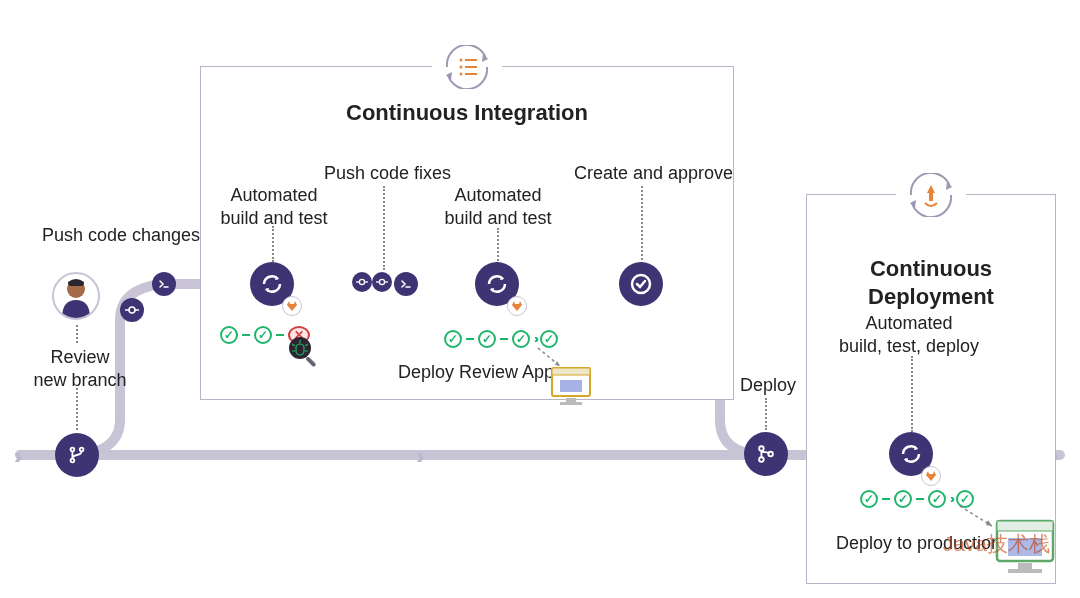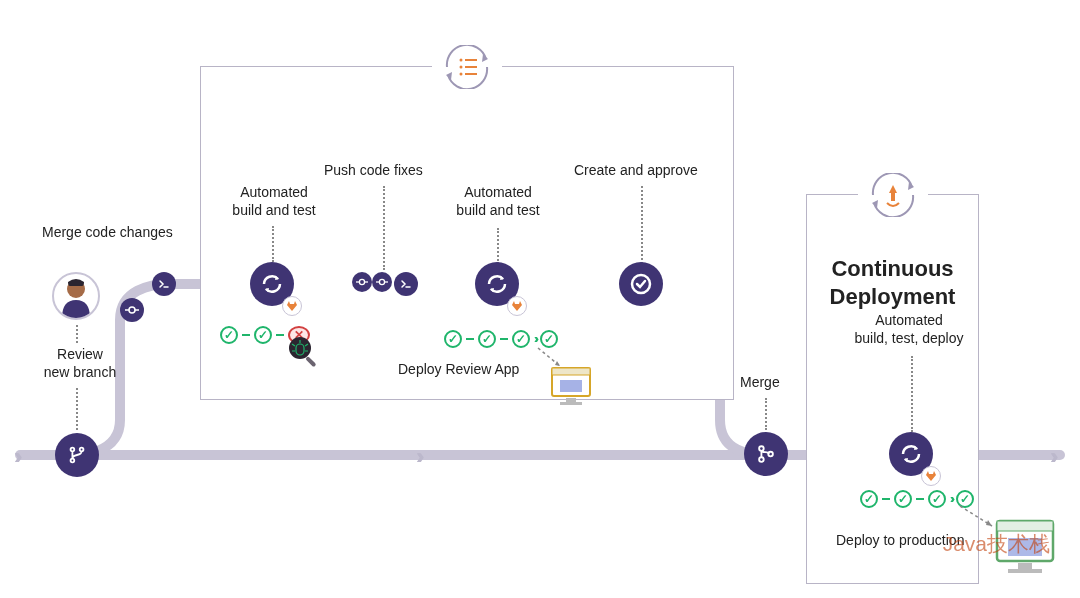--- a/index.html
+++ b/index.html
@@ -4,28 +4,28 @@
 <style>
   * { box-sizing: border-box; margin: 0; padding: 0; }
   body {
     width: 1080px; height: 598px;
     font-family: -apple-system, Helvetica, Arial, sans-serif;
     background: #fff;
     position: relative;
     overflow: hidden;
     color: #222;
   }
-  .label { font-size: 14px; text-align: center; line-height: 1.25; position: absolute; }
+  .label { font-size: 18px; text-align: center; line-height: 1.25; position: absolute; }
   .title { font-size: 22px; font-weight: 700; }
   .dotted-v { position: absolute; border-left: 2px dotted #888; }
 
   
   .section-box { position:absolute; border:1px solid #b8b4c6; background:#fff; }
   #ci-box { left:200px; top:66px; width:534px; height:334px; }
-  #cd-box { left:806px; top:194px; width:173px; height:390px; }
+  #cd-box { left:806px; top:194px; width:250px; height:390px; }
 
   
   .section-icon { position:absolute; width:70px; height:48px; top:-24px; left:50%; transform:translateX(-50%); background:#fff; display:flex; align-items:center; justify-content:center; }
 
   
   .node { position:absolute; border-radius:50%; background:#3f3473; display:flex; align-items:center; justify-content:center; }
   .node-lg { width:44px; height:44px; }
   .node-sm { width:24px; height:24px; background:#3f3473; }
 
   
@@ -77,20 +77,21 @@
       <path d="M 44 9 l 5 5 l -6 3 z" fill="#9d97b4"></path>
       <path d="M 12 35 l -5 -5 l 6 -3 z" fill="#9d97b4"></path>
       <circle cx="22" cy="15" r="1.5" fill="#e8833a"></circle>
         <rect x="26" y="14" width="12" height="2" fill="#e8833a"></rect>
       <circle cx="22" cy="22" r="1.5" fill="#e8833a"></circle>
         <rect x="26" y="21" width="12" height="2" fill="#e8833a"></rect>
       <circle cx="22" cy="29" r="1.5" fill="#e8833a"></circle>
         <rect x="26" y="28" width="12" height="2" fill="#e8833a"></rect>
     </svg>
   </div>
+  <div class="label title" style="left:0; right:0; top:32px;">Continuous Integration</div>
 </div>
 
 <div id="cd-box" class="section-box">
   <div class="section-icon">
     <svg width="56" height="44" viewBox="0 0 56 44">
       <path d="M 8 22 A 20 20 0 0 1 47 14" fill="none" stroke="#9d97b4" stroke-width="2"></path>
       <path d="M 48 22 A 20 20 0 0 1 9 30" fill="none" stroke="#9d97b4" stroke-width="2"></path>
       <path d="M 44 9 l 5 5 l -6 3 z" fill="#9d97b4"></path>
       <path d="M 12 35 l -5 -5 l 6 -3 z" fill="#9d97b4"></path>
       <path d="M 28 12 l 4 8 h -8 z" fill="#e8833a"></path>
@@ -104,29 +105,29 @@
 <div class="avatar">
   <svg width="40" height="44" viewBox="0 0 40 44">
     <circle cx="20" cy="15" r="9" fill="#a56b47"></circle>
     <path d="M 12 8 q 8 -6 16 0 q 0 4 -2 4 h -12 q -2 0 -2 -4" fill="#2b2530"></path>
     <path d="M 6 44 q 0 -18 14 -18 t 14 18 z" fill="#3f3473"></path>
   </svg>
 </div>
 
 <div class="label" style="left:30px; top:346px; width:100px; white-space:pre-line;">Review
 new branch</div>
-<div class="label" style="left:42px; top:224px;">Merge code changes</div>
+<div class="label" style="left:42px; top:224px;">Push code changes</div>
 <div class="label" style="left:214px; top:184px; width:120px; white-space:pre-line;">Automated
 build and test</div>
 <div class="label" style="left:324px; top:162px;">Push code fixes</div>
 <div class="label" style="left:438px; top:184px; width:120px; white-space:pre-line;">Automated
 build and test</div>
 <div class="label" style="left:574px; top:162px;">Create and approve</div>
 <div class="label" style="left:398px; top:361px;">Deploy Review App</div>
-<div class="label" style="left:740px; top:374px;">Merge</div>
+<div class="label" style="left:740px; top:374px;">Deploy</div>
 <div class="label" style="left:834px; top:312px; width:150px; white-space:pre-line;">Automated
 build, test, deploy</div>
 <div class="label" style="left:836px; top:532px;">Deploy to production</div>
 
 <div class="dotted-v" style="left:76px; top:325px; height:18px;"></div>
 <div class="dotted-v" style="left:76px; top:388px; height:42px;"></div>
 <div class="dotted-v" style="left:272px; top:226px; height:36px;"></div>
 <div class="dotted-v" style="left:383px; top:186px; height:84px;"></div>
 <div class="dotted-v" style="left:497px; top:228px; height:36px;"></div>
 <div class="dotted-v" style="left:641px; top:186px; height:78px;"></div>

